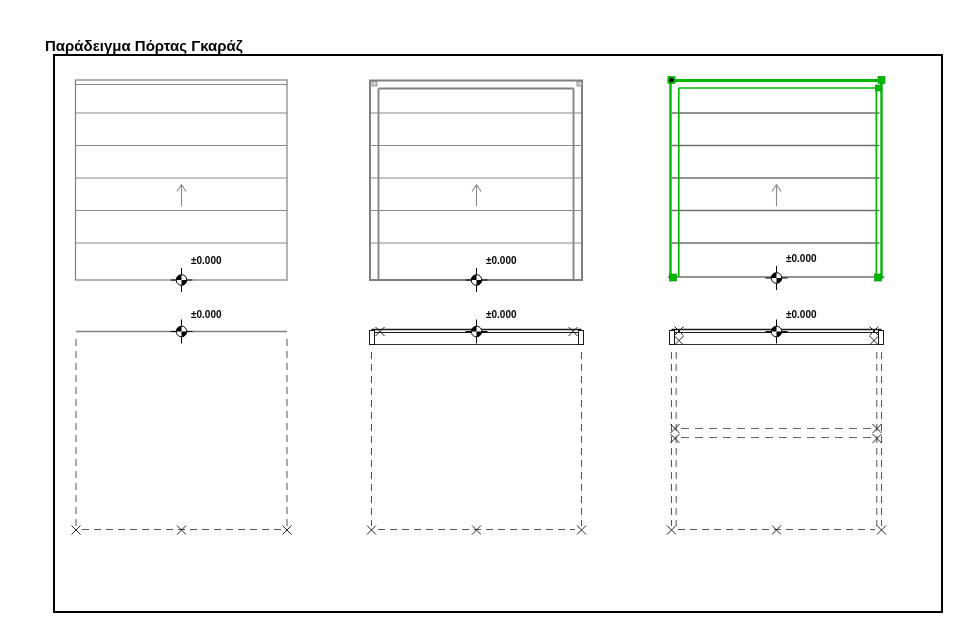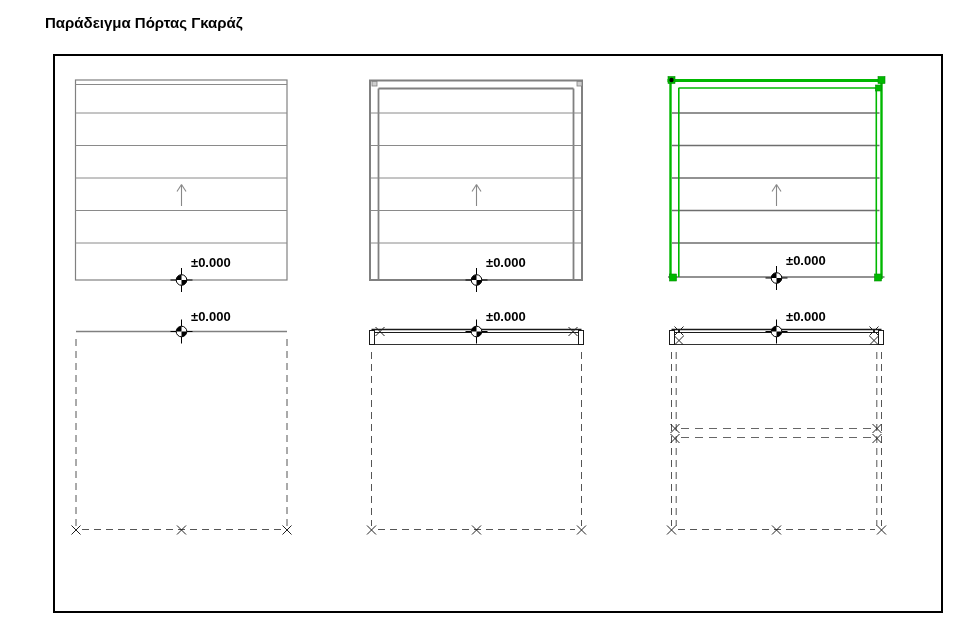--- a/index.html
+++ b/index.html
@@ -1,20 +1,20 @@
 <!DOCTYPE html>
 <html><head>
 <meta charset="utf-8">
 <style>
   html,body{margin:0;padding:0;background:#fff;}
   .canvas{position:relative;width:953px;height:629px;background:#ffffff;overflow:hidden;
           font-family:"Liberation Sans","DejaVu Sans",sans-serif;}
-  .page-title{position:absolute;left:45px;top:14px;font-size:15px;font-weight:bold;color:#000;white-space:nowrap;}
+  .page-title{position:absolute;left:45px;top:37px;font-size:15px;font-weight:bold;color:#000;white-space:nowrap;}
   .frame{position:absolute;left:53px;top:54px;width:890px;height:559px;border:2px solid #000;box-sizing:border-box;background:#fff;}
-  .lvl-label{position:absolute;font-size:13px;font-weight:bold;color:#000;white-space:nowrap;}
+  .lvl-label{position:absolute;font-size:10px;font-weight:bold;color:#000;white-space:nowrap;}
   svg{position:absolute;left:0;top:0;}
   .ln1{stroke:#8a8a8a;stroke-width:1;fill:none;}
   .rect1{stroke:#808080;stroke-width:1.2;fill:none;}
   .rect2{stroke:#808080;stroke-width:2;fill:none;}
   .frm2{stroke:#808080;stroke-width:1.8;fill:none;}
   .tab{fill:#cfcfcf;stroke:#808080;stroke-width:0.8;}
   .slat3{stroke:#6e6e6e;stroke-width:1.6;fill:none;}
   .grnA{stroke:#00b800;stroke-width:3;fill:none;}
   .grnB{stroke:#00b800;stroke-width:2.4;fill:none;}
   .grnC{stroke:#00b800;stroke-width:1.6;fill:none;}

